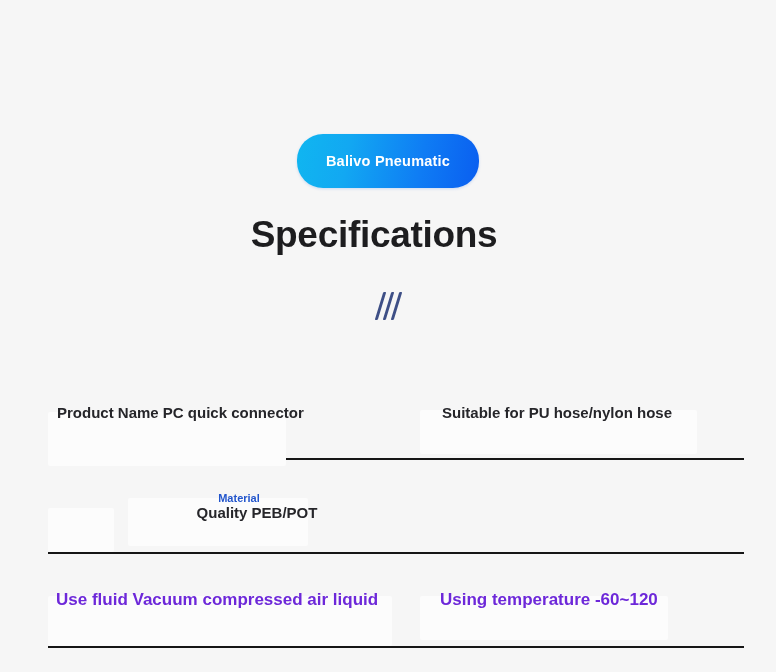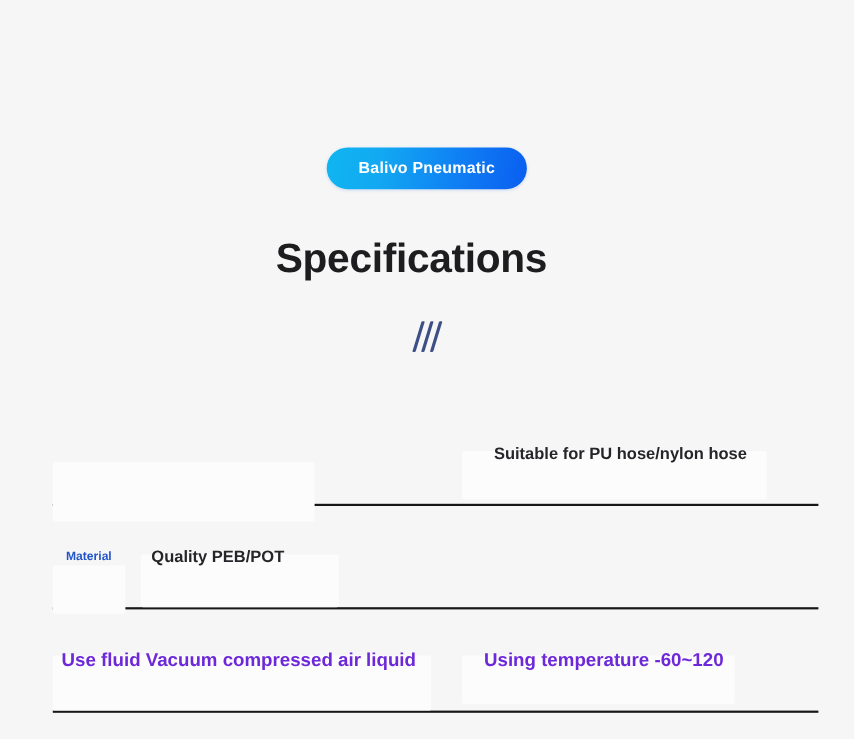--- a/index.html
+++ b/index.html
@@ -27,21 +27,21 @@
   .badge-wrap {
     position: absolute;
     left: 0;
     top: 134px;
     width: 776px;
     display: flex;
     justify-content: center;
   }
   .brand-badge {
     width: 182px;
-    height: 38px;
+    height: 54px;
     border-radius: 26px;
     background: linear-gradient(100deg, #10b6f0 0%, #12a8f2 28%, #0f7cf4 68%, #0a5ef0 100%);
     display: flex;
     align-items: center;
     justify-content: center;
     box-shadow: 0 1px 3px rgba(10,90,220,0.18);
   }
   .brand-badge-label {
     color: #ffffff;
     font-size: 14.5px;
@@ -140,23 +140,23 @@
     font-weight: bold;
     color: #2255cc;
     margin-right: 22px;
     position: relative;
     z-index: 2;
     white-space: nowrap;
   }
 
   
   .row-1 .cell-left .cell-text { margin-left: 9px; }
-  .row-1 .cell-right .cell-text { margin-left: 21px; }
-
-  .row-2 .cell-left { padding-left: 12px; }
+  .row-1 .cell-right .cell-text { margin-left: 14px; }
+
+  .row-2 .cell-left { padding-left: 12px; flex-direction: column; }
   .row-2 .cell-right .cell-text { margin-left: 43px; }
 
   .row-3 .cell-left .cell-text { margin-left: 8px; }
   .row-3 .cell-right .cell-text { margin-left: 12px; text-align: right; }
 </style>
 </head>
 <body>
 
 <div class="page">
 
@@ -172,20 +172,21 @@
     <span class="ornament-slash"></span>
     <span class="ornament-slash"></span>
     <span class="ornament-slash"></span>
   </div>
 
   <div class="spec-table">
 
     <div class="spec-row row-1">
       <div class="spec-cell cell-left">
         <span class="panel" style="left:0px; top:8px; width:238px; height:54px;"></span>
+        <span class="cell-text">Product Name PC quick connector</span>
       </div>
       <div class="spec-cell cell-right">
         <span class="panel" style="left:-8px; top:6px; width:277px; height:44px;"></span>
         <span class="cell-text">Suitable for PU hose/nylon hose</span>
       </div>
     </div>
 
     <div class="spec-row row-2">
       <div class="spec-cell cell-left">
         <span class="panel" style="left:0px; top:16px; width:66px; height:44px;"></span>

